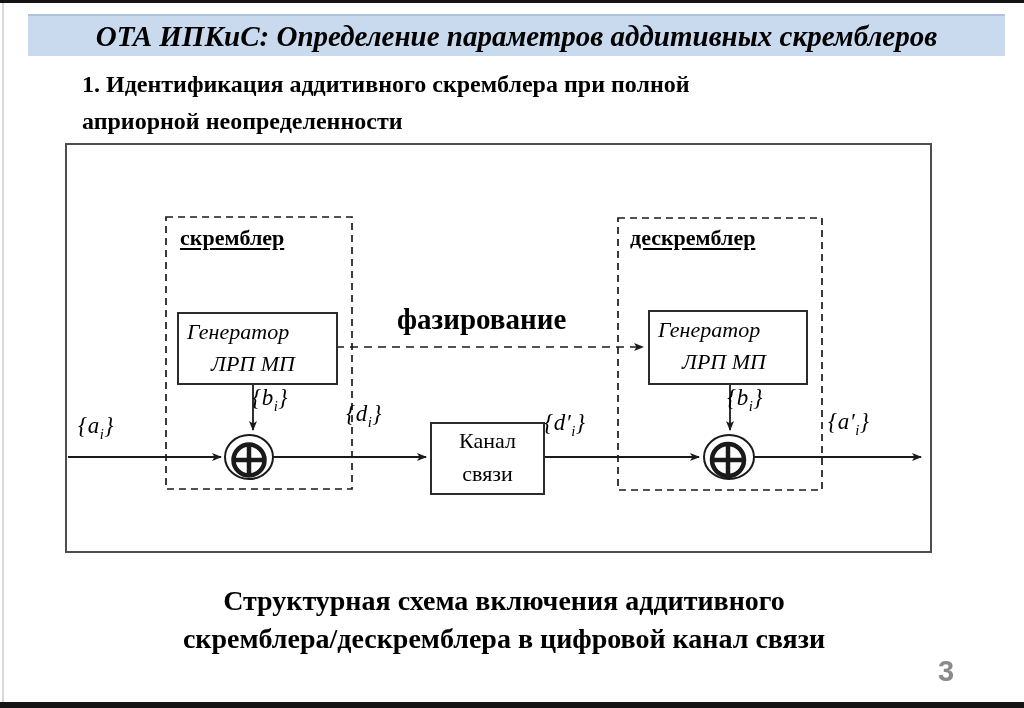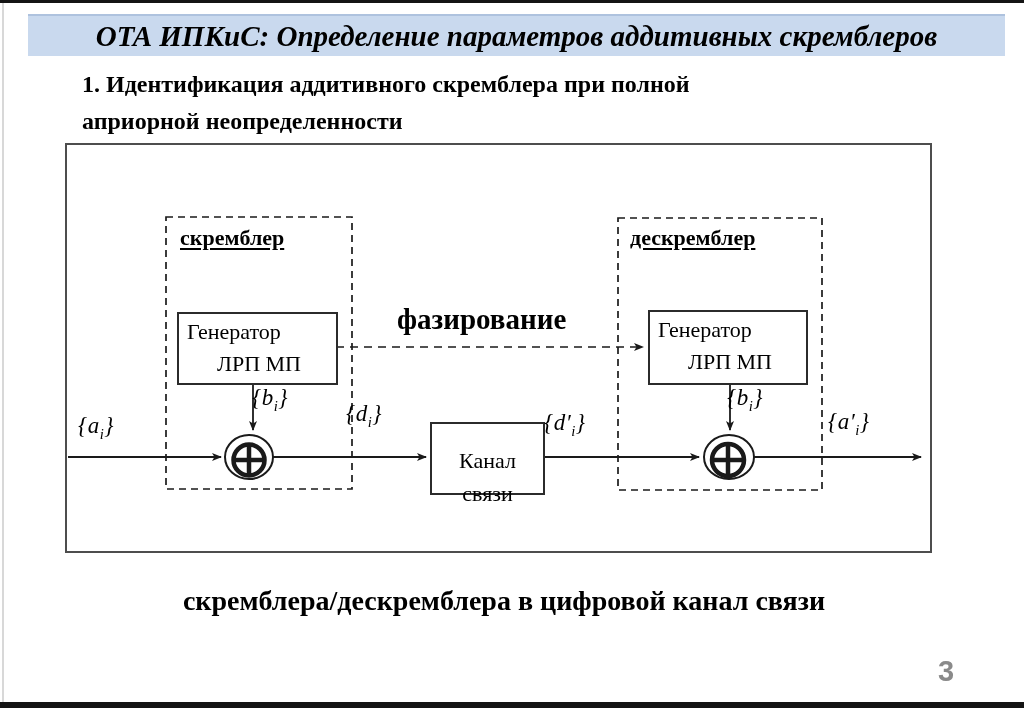--- a/index.html
+++ b/index.html
@@ -26,26 +26,26 @@
 
   .diagram{
     position:absolute;left:65px;top:143px;width:867px;height:410px;
     border:2px solid var(--outer-border,#4d4d4d);box-sizing:border-box;
   }
   .diagram svg{position:absolute;left:0;top:0;color:var(--line,#1a1a1a);}
 
   .blk{position:absolute;box-sizing:border-box;background:#fff;}
   .gen{
     border:2px solid #2b2b2b;font-size:22px;line-height:32px;
-    padding:2px 16px 0 8px;white-space:nowrap;
+    padding:2px 16px 0 8px;white-space:nowrap;font-style:italic;
   }
-  .gen .l2{margin-left:30px;}
+  .gen .l2{margin-left:24px;}
   .channel{
     border:2px solid #2b2b2b;font-size:22px;line-height:33px;
-    text-align:center;padding-top:20px;
+    text-align:center;padding-top:0;
   }
   .zone-label{
     position:absolute;font-size:22px;font-weight:bold;white-space:nowrap;
     text-decoration:underline;text-decoration-thickness:2px;text-underline-offset:3px;
   }
   .phasing{
     position:absolute;left:330px;top:158px;width:150px;text-align:center;
     font-size:29px;font-weight:bold;white-space:nowrap;
   }
   .lbl{
@@ -137,18 +137,19 @@
 
     <div class="lbl" style="left:11px;top:268px;">{a<sub>i</sub>}</div>
     <div class="lbl" style="left:185px;top:240px;">{b<sub>i</sub>}</div>
     <div class="lbl" style="left:279px;top:256px;text-align:center;">{d<sub>i</sub>}</div>
     <div class="lbl" style="left:477px;top:265px;">{d′<sub>i</sub>}</div>
     <div class="lbl" style="left:660px;top:240px;">{b<sub>i</sub>}</div>
     <div class="lbl" style="left:761px;top:264px;">{a′<sub>i</sub>}</div>
   </div>
 
   <div class="caption">
+    <div>Структурная схема включения аддитивного</div>
     <div>скремблера/дескремблера в цифровой канал связи</div>
   </div>
 
   <div class="page-number">3</div>
   <div class="edge-bottom"></div>
 </div>
 
 </body></html>

